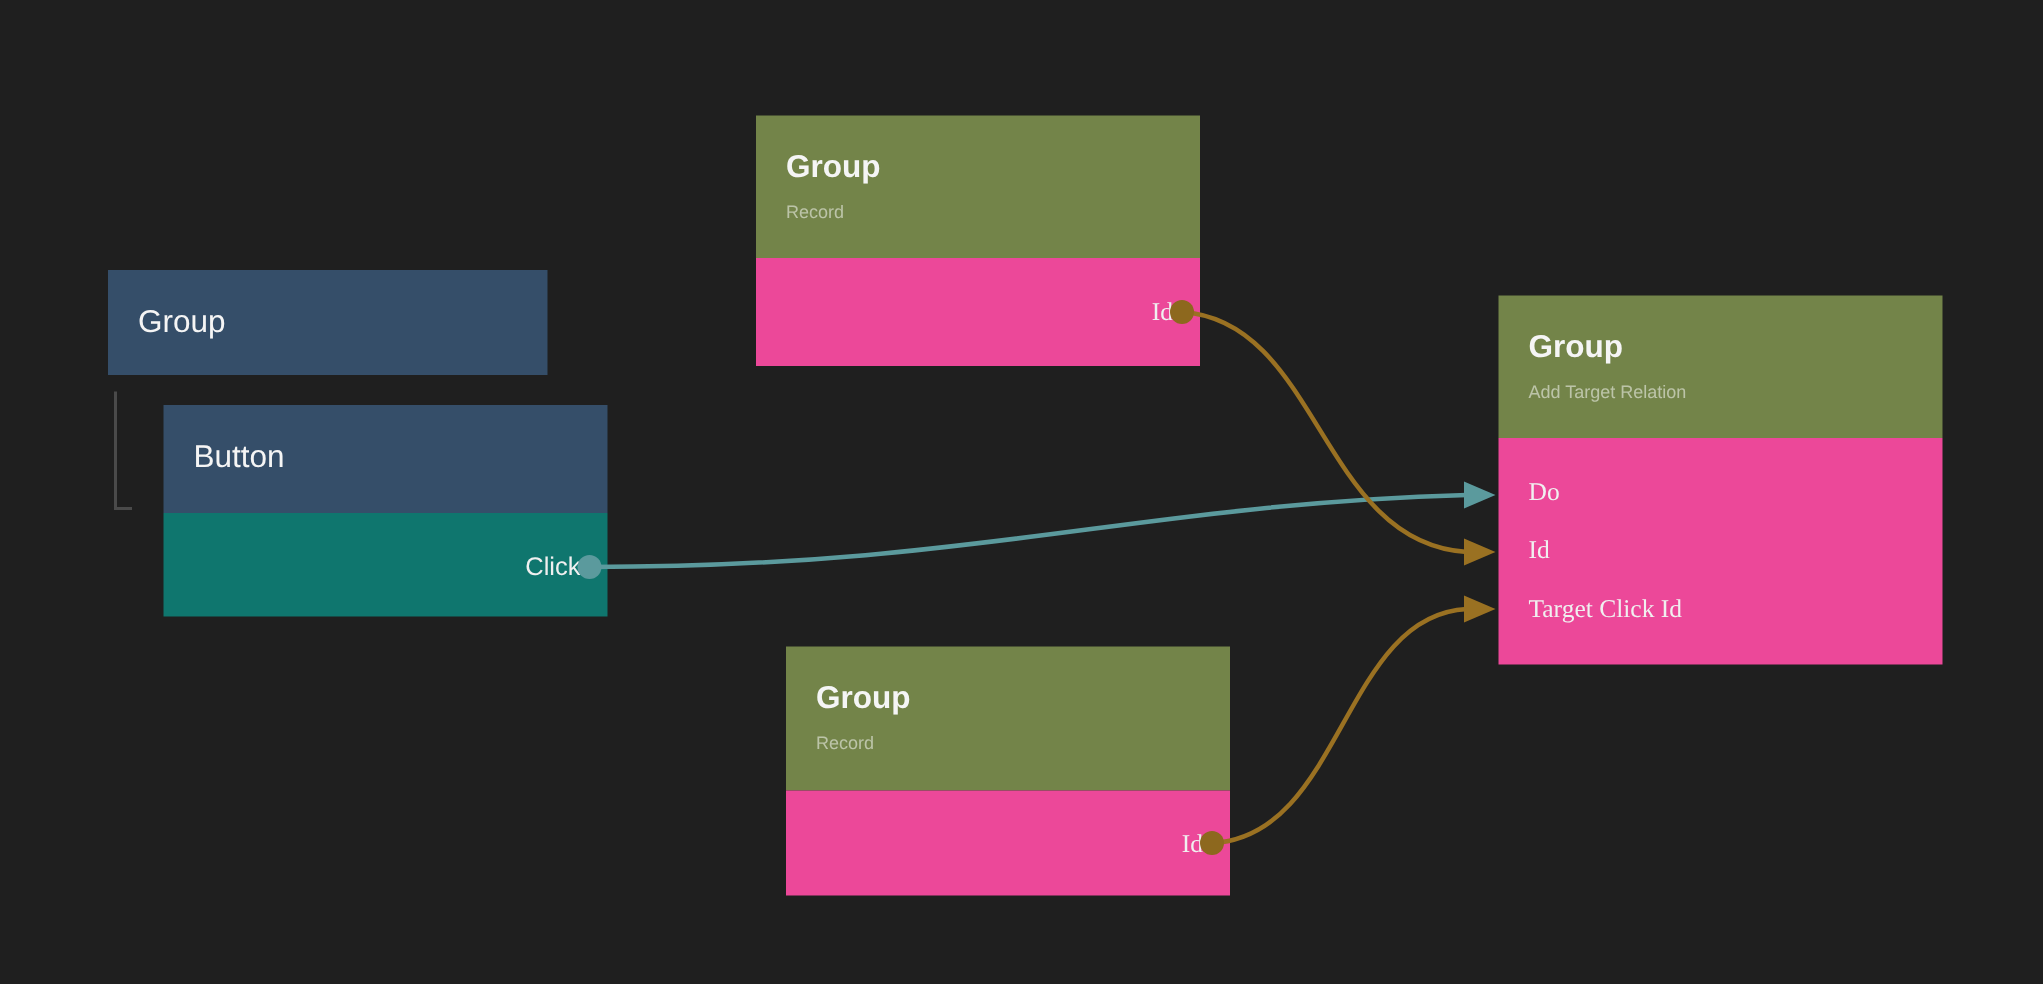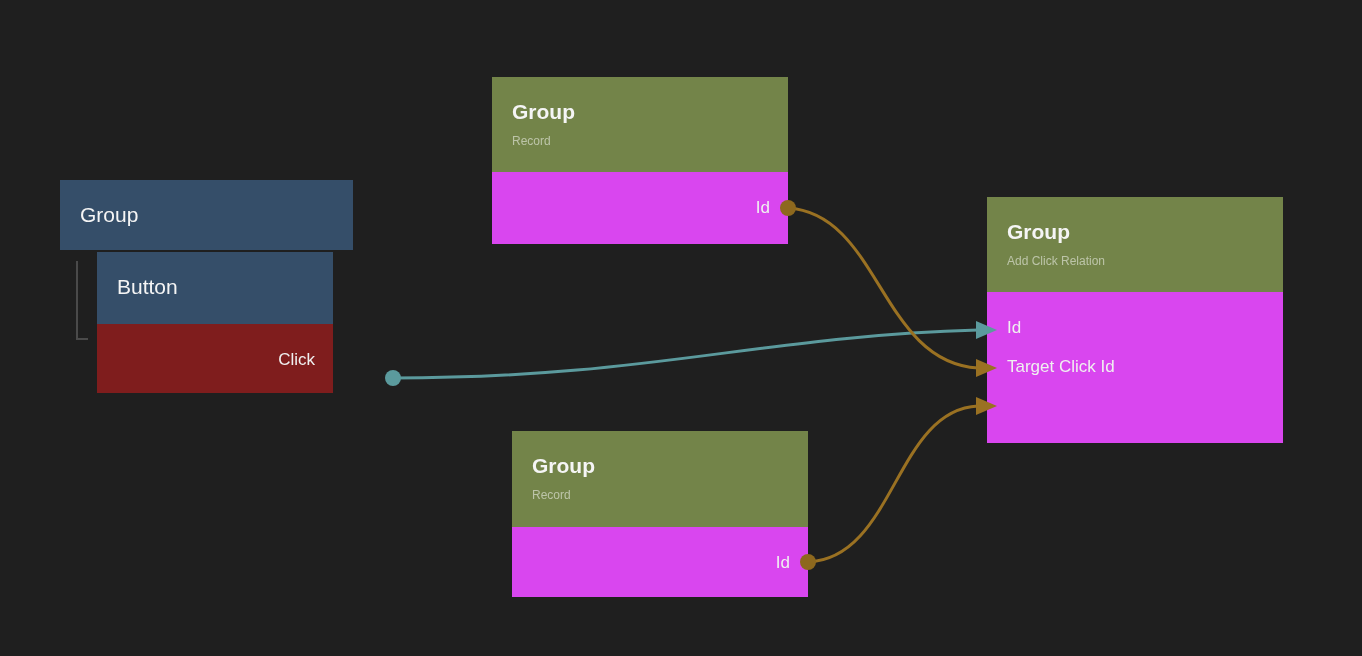--- a/index.html
+++ b/index.html
@@ -12,43 +12,44 @@
     position: relative;
     width: 1362px;
     height: 656px;
     background: #1f1f1f;
     overflow: hidden;
   }
   .node {
     position: absolute;
     box-sizing: border-box;
     z-index: 1;
+    margin-left: 12px;
   }
   .node .header {
     box-sizing: border-box;
     padding: 20px 20px 0 20px;
   }
   .node .title {
     font-size: 21px;
     line-height: 30px;
     color: #f5f5f5;
     white-space: nowrap;
   }
   .green .title { font-weight: 600; }
   .blue  .title { font-weight: 400; }
   .node .subtitle {
     font-size: 12px;
     line-height: 29px;
     color: rgba(255,255,255,0.52);
     white-space: nowrap;
   }
   .blue  .header { background: #354e69; }
-  .blue  .ports  { background: #7f1d1d; }
+  .blue  .ports  { background: #0f766e; }
   .green .header { background: #738449; }
-  .green .ports  { background: #d946ef; }
+  .green .ports  { background: #ec4899; font-family: Liberation Serif, serif; }
   .node .ports {
     box-sizing: border-box;
     padding-top: 16px;
   }
   .port-row {
     height: 39px;
     display: flex;
     align-items: center;
     padding: 0 18px 0 20px;
     font-size: 17px;
@@ -80,21 +81,21 @@
       <polygon points="976,359 997,368 976,377" fill="#9a7122"></polygon>
       <path d="M 808 562 C 895 558, 895 410, 978 406" fill="none" stroke="#9a7122" stroke-width="3"></path>
       <circle cx="808" cy="562" r="8" fill="#8d681e"></circle>
       <polygon points="976,397 997,406 976,415" fill="#9a7122"></polygon>
     </svg>
 <div class="node blue" style="left: 60px; top: 180px; width: 293px; height: 70px;">
       <div class="header" style="height: 70px;">
         <div class="title">Group</div>
       </div>
     </div>
-    <div class="node blue" style="left: 97px; top: 252px; width: 236px; height: 141px;">
+    <div class="node blue" style="left: 97px; top: 270px; width: 296px; height: 141px;">
       <div class="header" style="height: 72px;">
         <div class="title">Button</div>
       </div>
       <div class="ports" style="height: 69px;">
         <div class="port-row output">
           <span>Click</span>
         </div>
       </div>
     </div>
     <div class="node green" style="left: 492px; top: 77px; width: 296px; height: 167px;">
@@ -115,23 +116,26 @@
       </div>
       <div class="ports" style="height: 70px;">
         <div class="port-row output">
           <span>Id</span>
         </div>
       </div>
     </div>
     <div class="node green" style="left: 987px; top: 197px; width: 296px; height: 246px;">
       <div class="header" style="height: 95px;">
         <div class="title">Group</div>
-        <div class="subtitle">Add Click Relation</div>
+        <div class="subtitle">Add Target Relation</div>
       </div>
       <div class="ports" style="height: 151px;">
+        <div class="port-row input">
+          <span>Do</span>
+        </div>
         <div class="port-row input">
           <span>Id</span>
         </div>
         <div class="port-row input">
           <span>Target Click Id</span>
         </div>
       </div>
     </div>
   </div>
 

